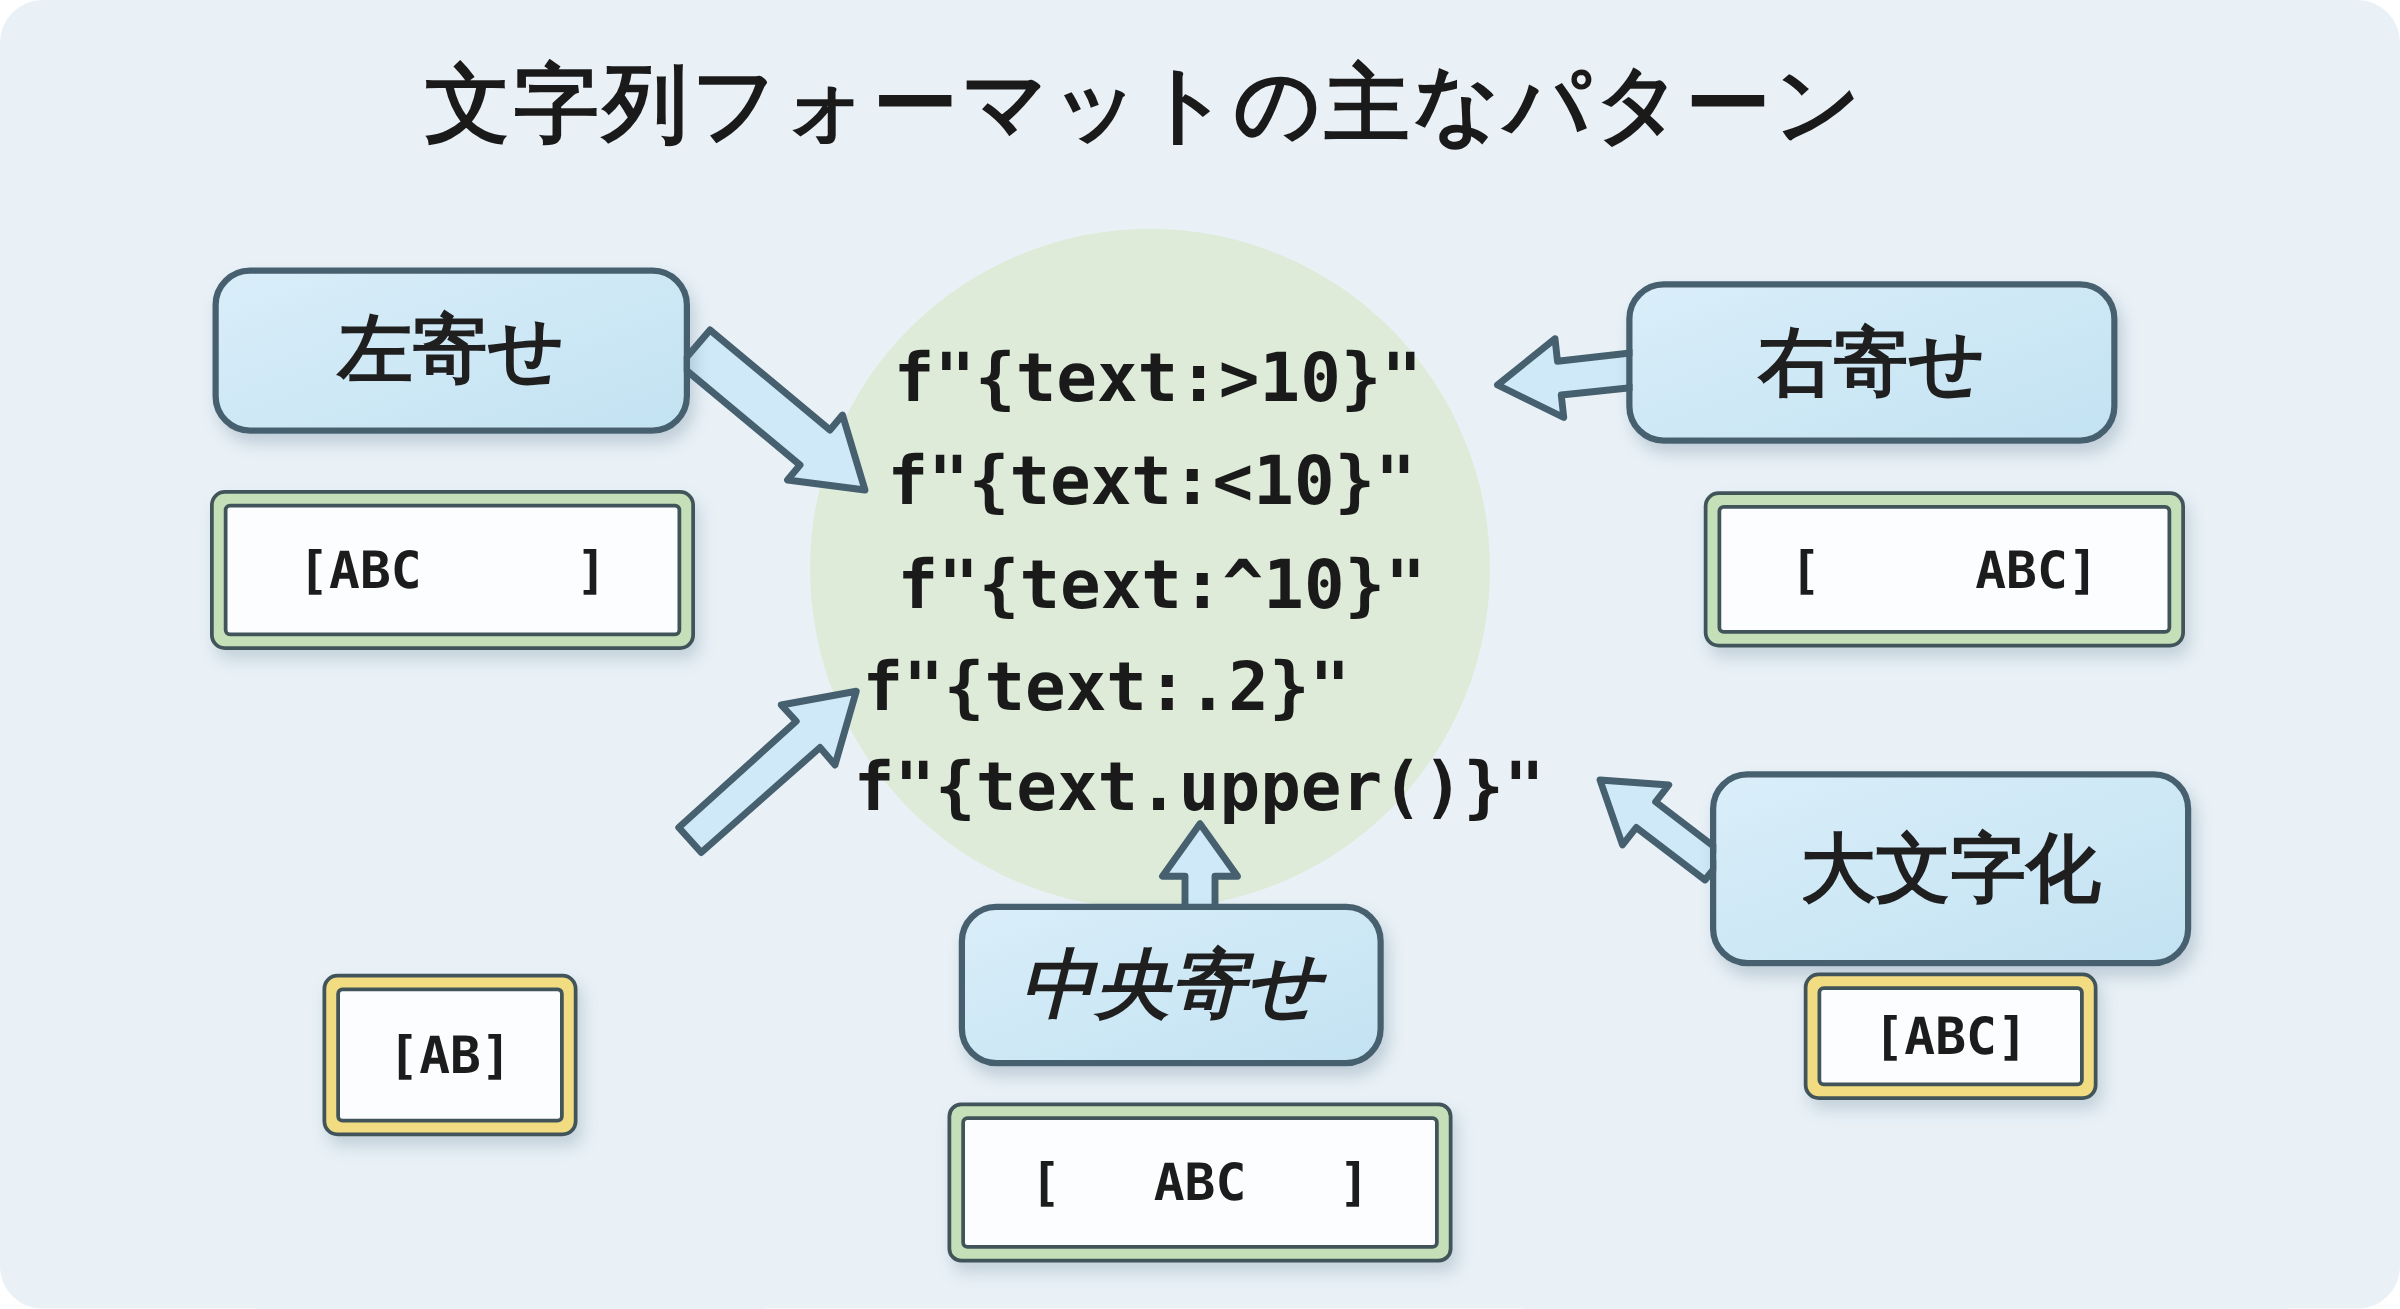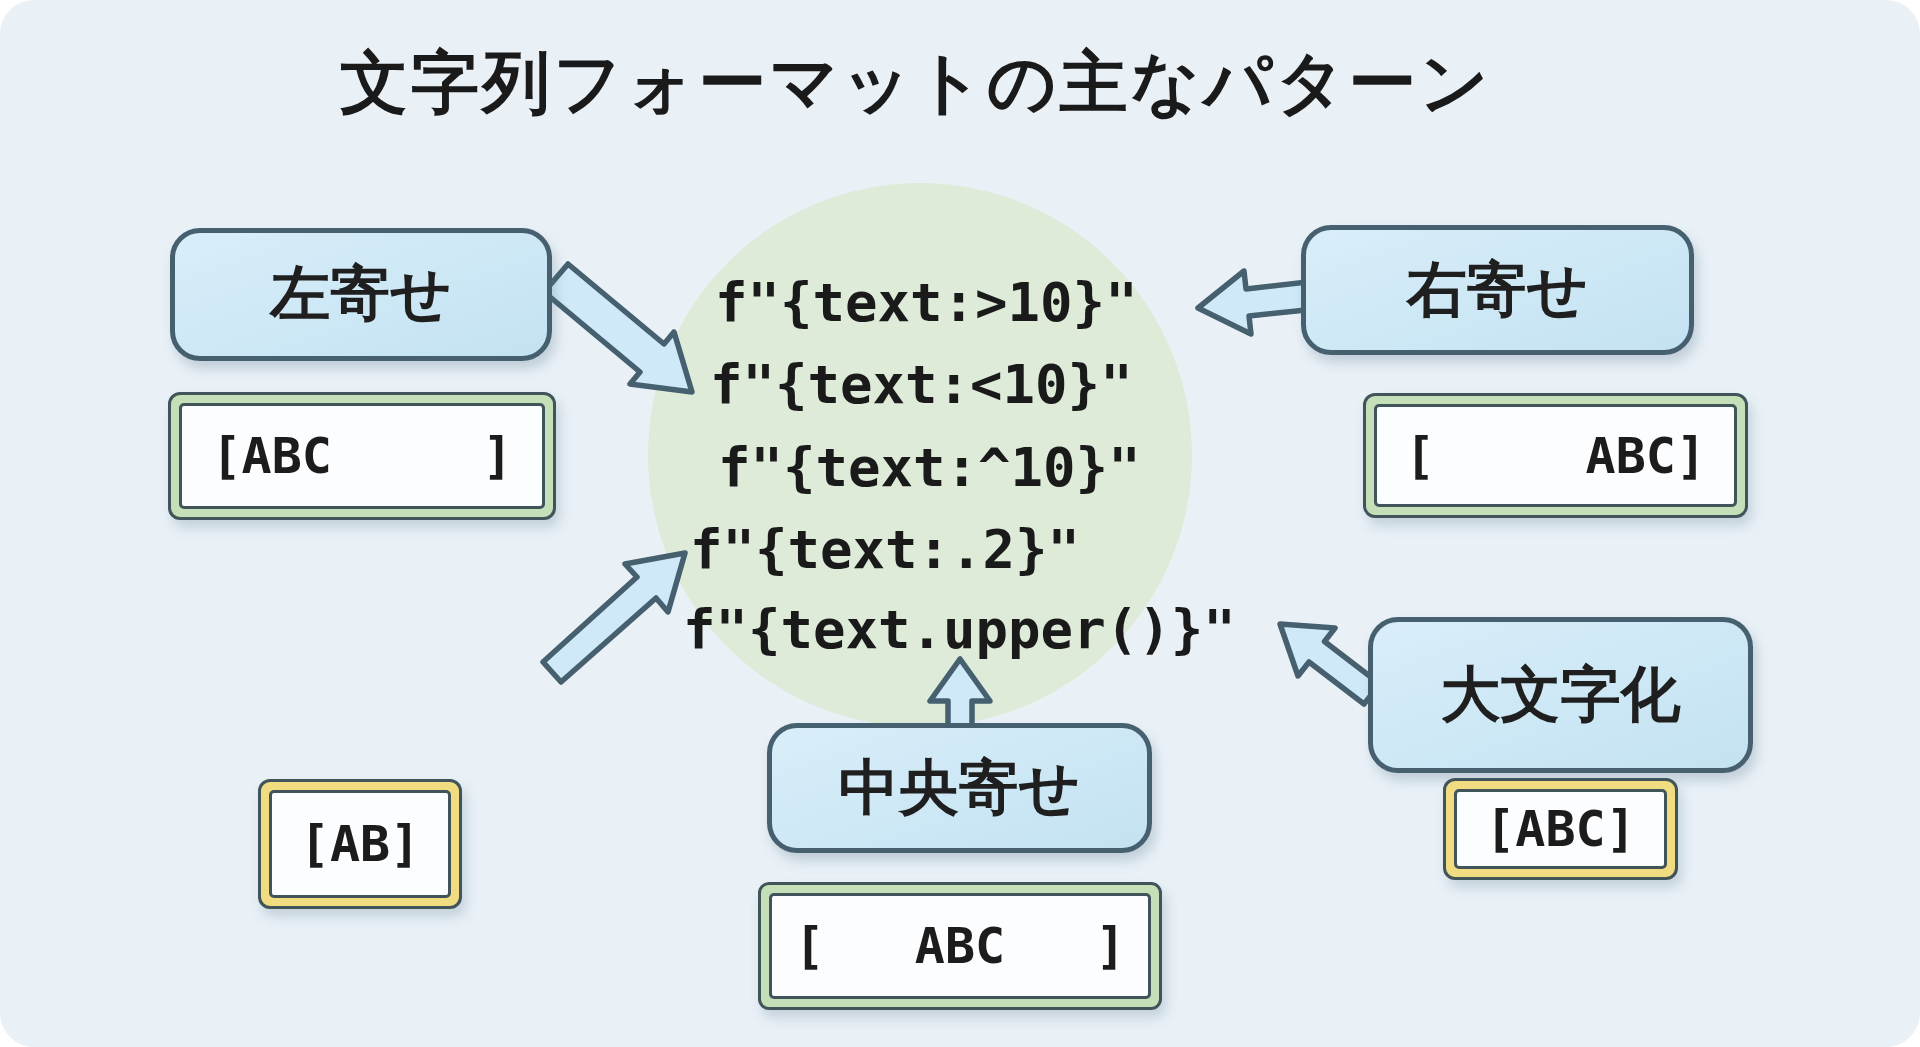--- a/index.html
+++ b/index.html
@@ -52,21 +52,21 @@
   }
   .sample.green{background:var(--green-band);}
   .sample.yellow{background:var(--yellow-band);}
   .sample .inner{
     width:100%;height:100%;border:3px solid var(--line);border-radius:5px;
     background:var(--box-fill);
     display:flex;align-items:center;justify-content:center;
   }
   .sample .inner span{
     font-family:"DejaVu Sans Mono","Liberation Mono",monospace;
-    font-weight:bold;font-size:50px;color:#1c1c1c;white-space:pre;
+    font-weight:bold;font-size:41px;color:#1c1c1c;white-space:pre;
   }
   .arrows{position:absolute;left:0;top:0;width:1920px;height:1047px;pointer-events:none;}
   .arrows polygon{
     fill:var(--arrow-fill);stroke:var(--bubble-border);
     stroke-width:5.5;stroke-linejoin:round;
   }
 </style>
 </head>
 <body>
 
@@ -83,30 +83,30 @@
     <polygon points="972,728 972,701 990,701 960,659 930,701 948,701 948,728"></polygon>
     <polygon points="1380,684 1324.5,641.5 1335,628 1280,624 1298,676 1309,662 1364,704"></polygon>
   </svg>
 
   <div class="code-line" style="left:715px;top:270px;">f"{text:&gt;10}"</div>
   <div class="code-line" style="left:710px;top:352px;">f"{text:&lt;10}"</div>
   <div class="code-line" style="left:718px;top:435px;">f"{text:^10}"</div>
   <div class="code-line" style="left:690px;top:517px;">f"{text:.2}"</div>
   <div class="code-line" style="left:683px;top:597px;">f"{text.upper()}"</div>
 
-  <div class="bubble" style="left:170px;top:228px;width:382px;height:133px;">
+  <div class="bubble" style="left:170px;top:214px;width:382px;height:133px;">
     <span>左寄せ</span>
   </div>
 
   <div class="bubble" style="left:1301px;top:225px;width:393px;height:130px;">
     <span>右寄せ</span>
   </div>
 
 
-  <div class="bubble" style="left:767px;top:723px;width:385px;height:130px;">
+  <div class="bubble" style="left:767px;top:723px;width:340px;height:130px;font-style:italic;">
     <span>中央寄せ</span>
   </div>
 
   <div class="bubble" style="left:1368px;top:617px;width:385px;height:156px;">
     <span>大文字化</span>
   </div>
 
   <div class="sample green" style="left:168px;top:392px;width:388px;height:128px;">
     <div class="inner">
       <span>[ABC     ]</span>

